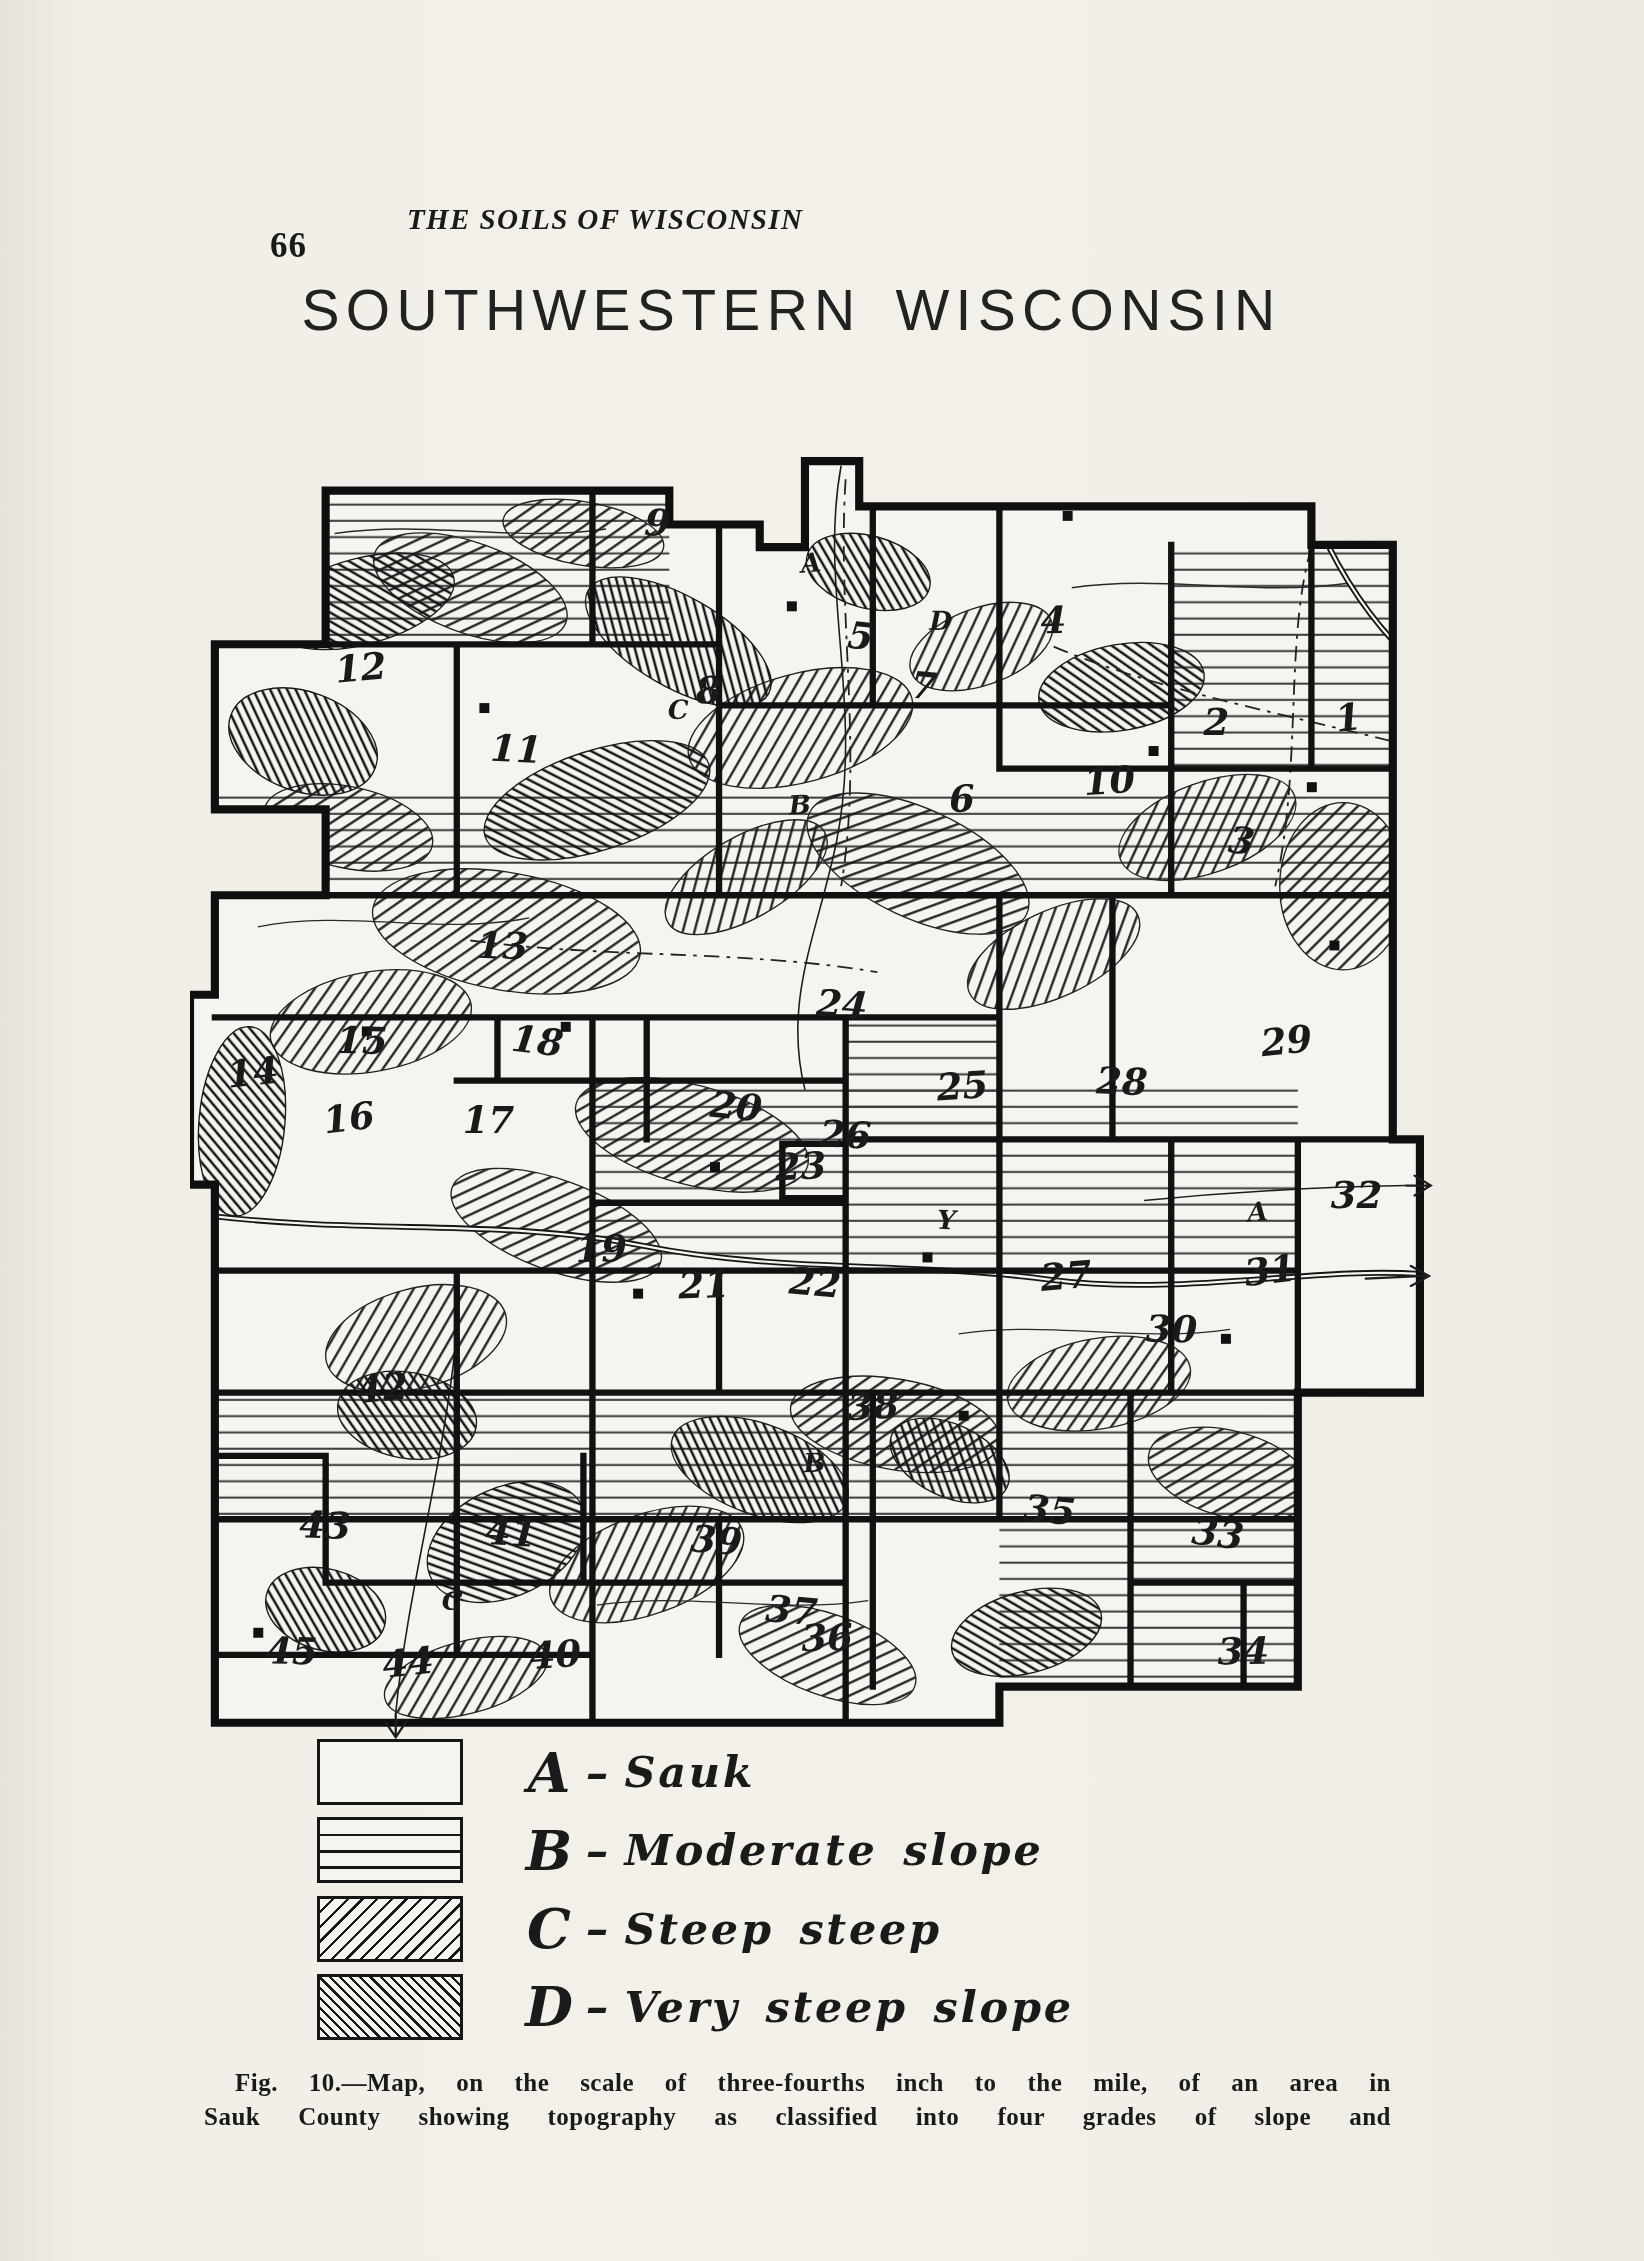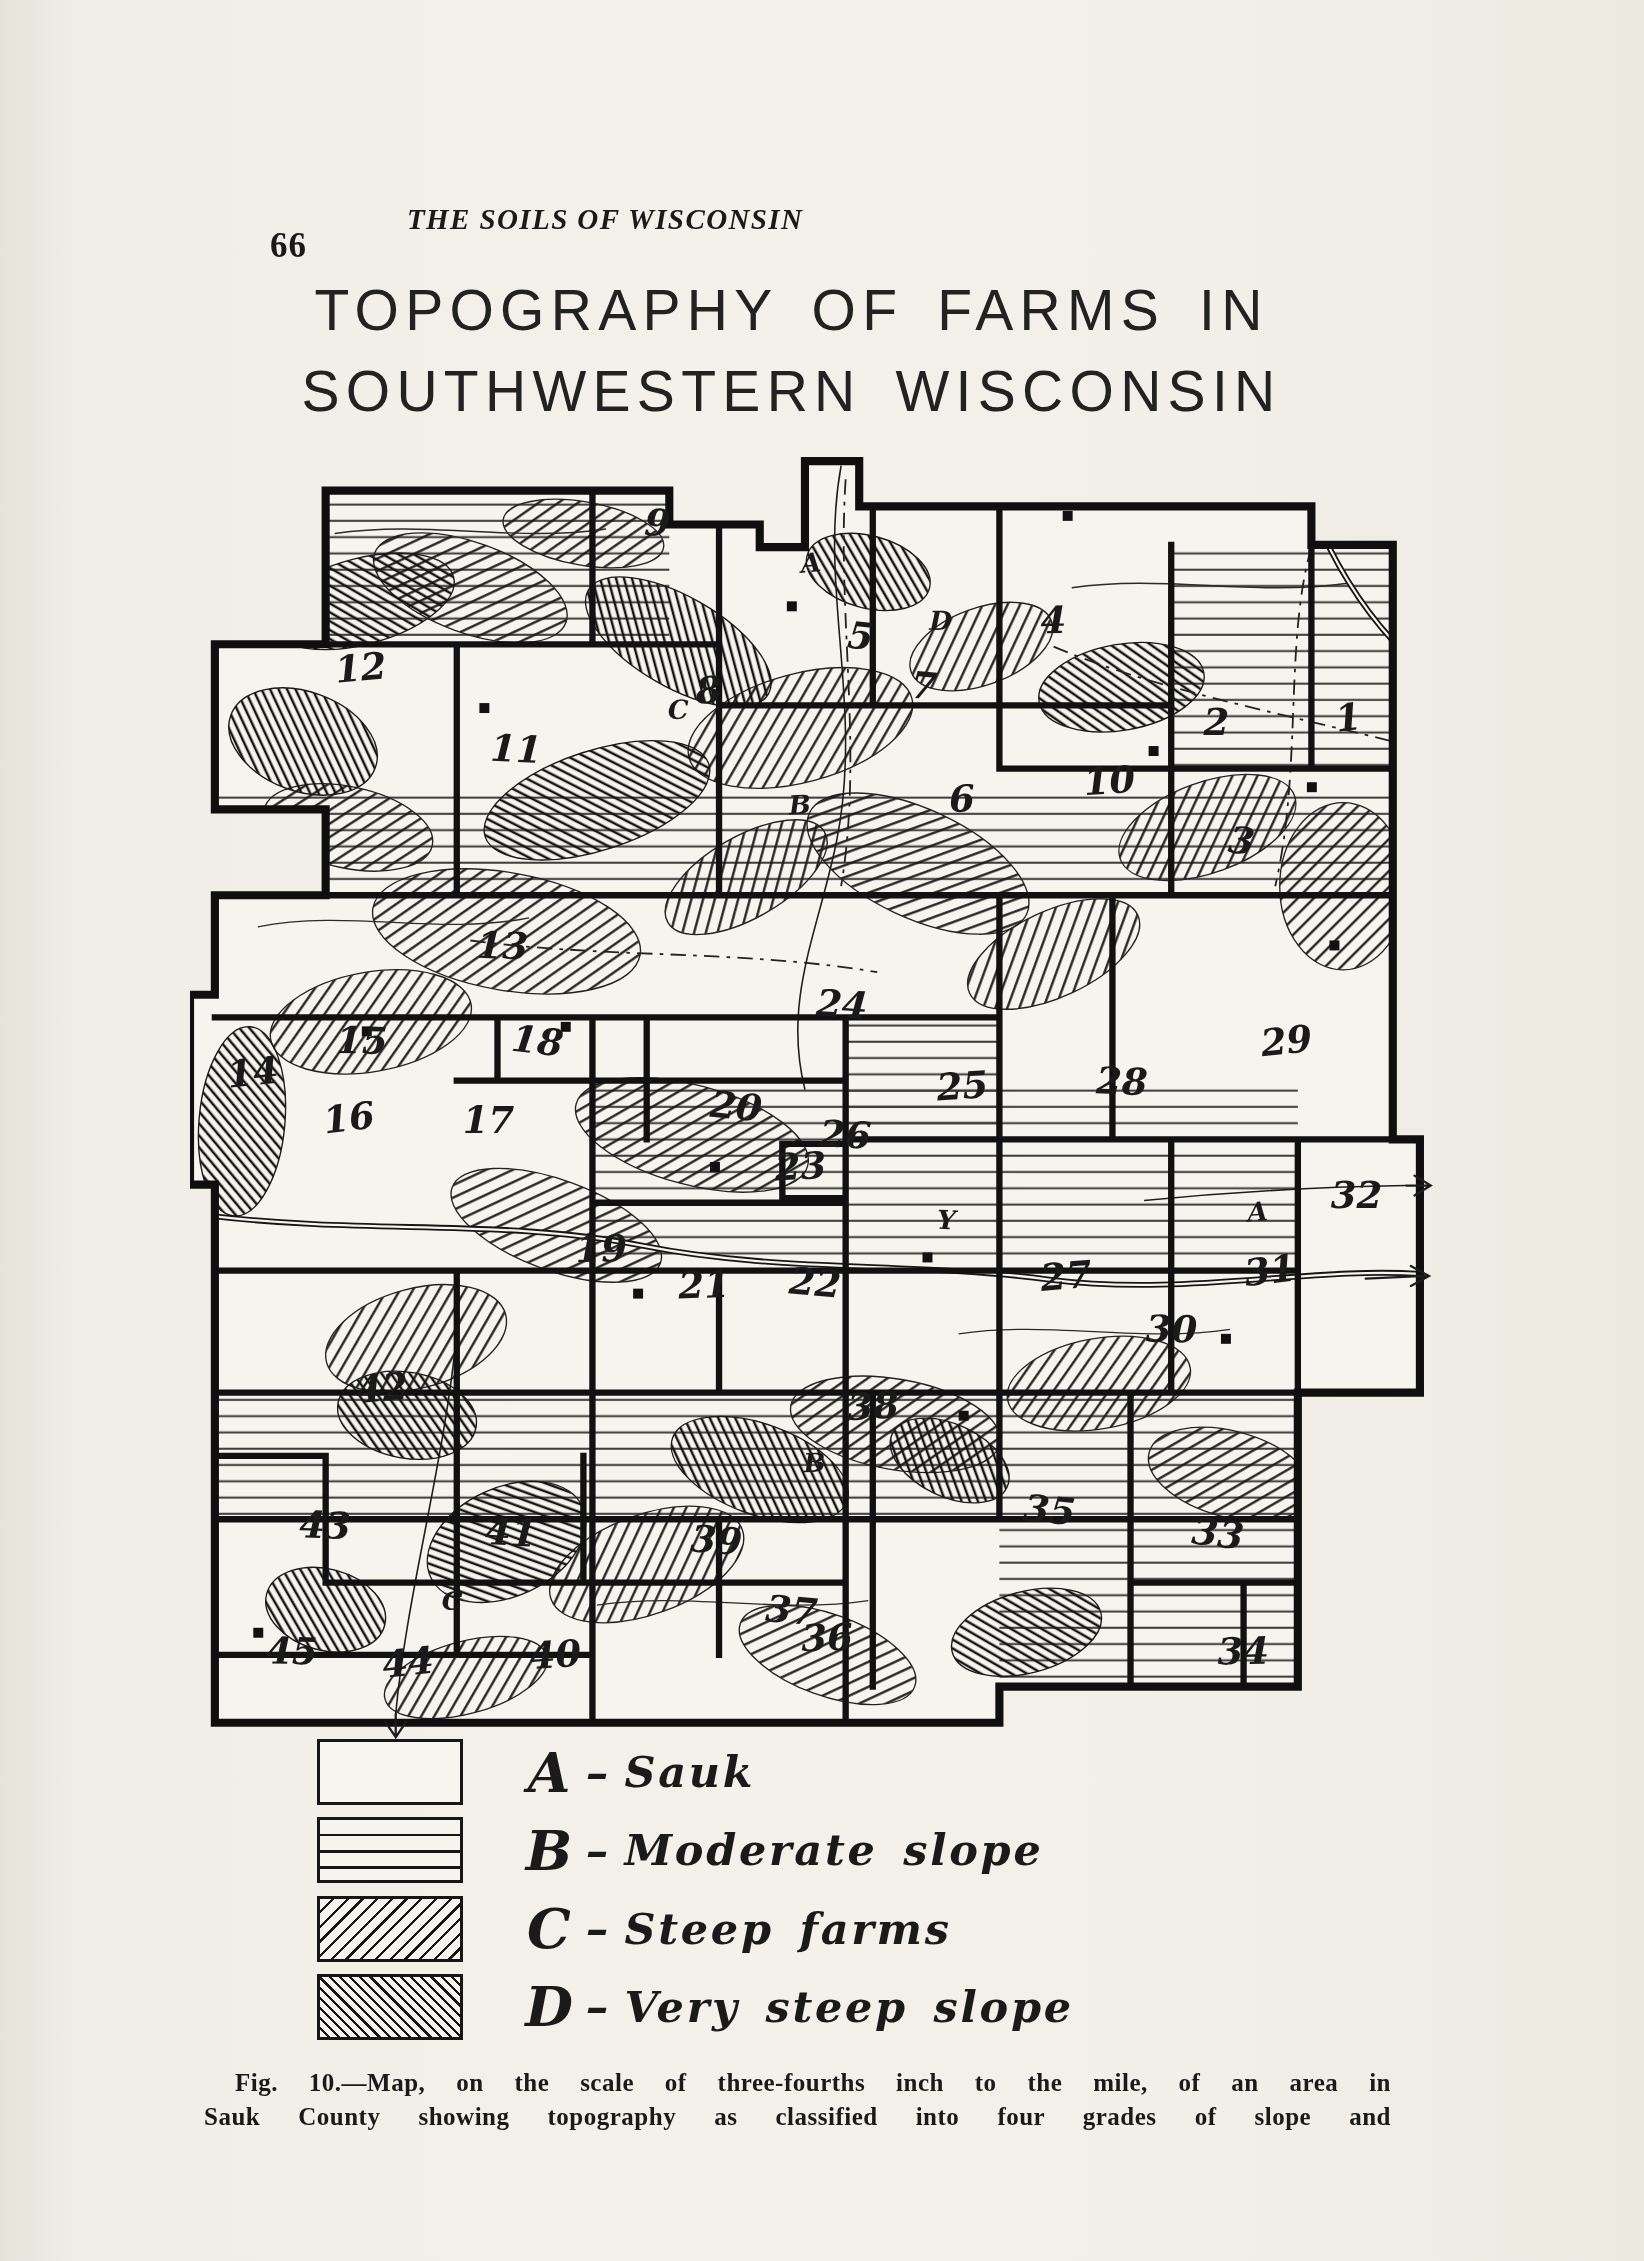--- a/index.html
+++ b/index.html
@@ -116,21 +116,20 @@
 </style>
 </head>
 <body>
 
 <div class="page">
 
   <div class="page-number">66</div>
   <div class="running-header">THE SOILS OF WISCONSIN</div>
 
   <div class="map-title">
-    <div class="t-line">TOPOGRAPHY OF FARMS IN</div>
     <div class="t-line">SOUTHWESTERN WISCONSIN</div>
   </div>
 
   <div class="map-wrap">
     <svg viewBox="0 0 2760 2870" xmlns="http://www.w3.org/2000/svg">
       <defs>
         <pattern id="hB" width="36" height="36" patternUnits="userSpaceOnUse">
           <line x1="0" y1="8" x2="36" y2="8" stroke="#1c1c1c" stroke-width="4.5"></line>
         </pattern>
         <pattern id="hC" width="25" height="25" patternUnits="userSpaceOnUse" patternTransform="rotate(-45)">
@@ -337,21 +336,21 @@
       <div class="legend-row">
         <div class="sw sw-hlines"></div>
         <span class="legend-letter">B</span>
         <span class="legend-dash">–</span>
         <span class="legend-label">Moderate slope</span>
       </div>
       <div class="legend-row">
         <div class="sw sw-diag-up"></div>
         <span class="legend-letter">C</span>
         <span class="legend-dash">–</span>
-        <span class="legend-label">Steep farms</span>
+        <span class="legend-label">Steep steep</span>
       </div>
       <div class="legend-row">
         <div class="sw sw-diag-down"></div>
         <span class="legend-letter">D</span>
         <span class="legend-dash">–</span>
         <span class="legend-label">Very steep slope</span>
       </div>
     </div>
 
   <div class="caption" id="caption">

